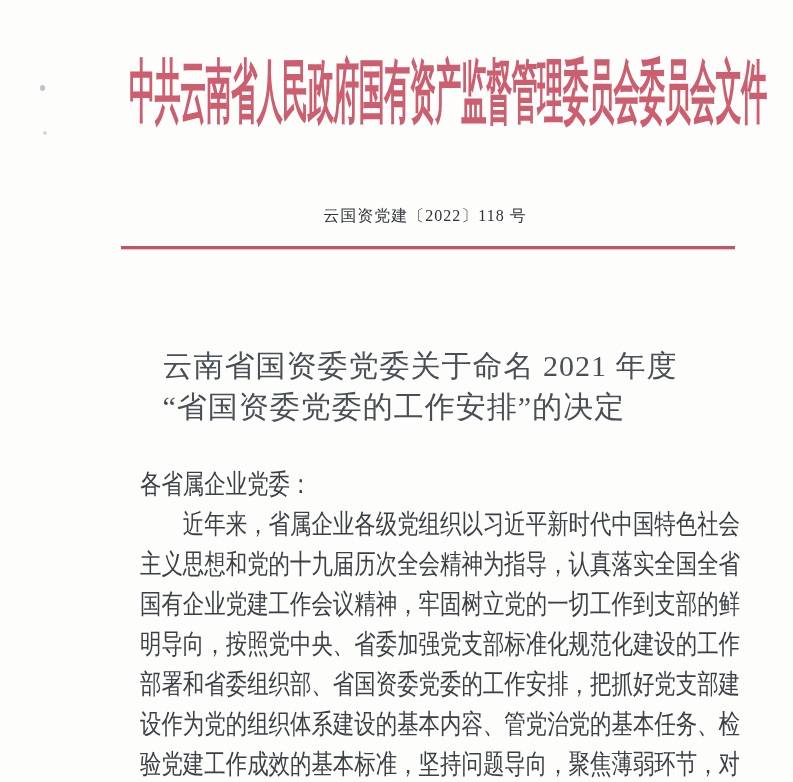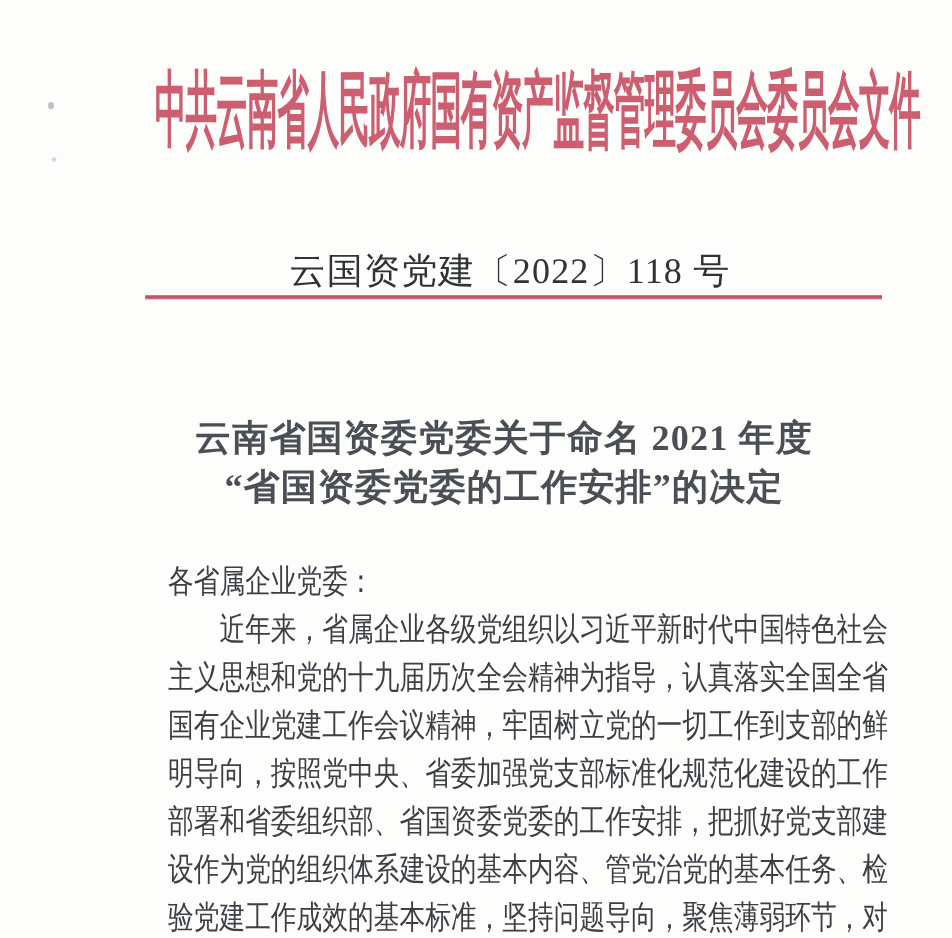--- a/index.html
+++ b/index.html
@@ -18,36 +18,36 @@
   .letterhead-text {
     font-size: 26px; font-weight: bold; white-space: nowrap;
     letter-spacing: -0.5px;
     transform: scaleY(2.65);
     color: var(--header-red, #cc5e6f);
   }
 
   
   .doc-number {
     position: absolute; top: 206px; left: 425px; transform: translateX(-50%);
-    font-size: 30px; letter-spacing: 1px; white-space: nowrap;
+    font-size: 16px; letter-spacing: 1px; white-space: nowrap;
     color: var(--docnum-ink, #2f3337);
   }
 
   
   .red-divider {
     position: absolute; left: 121px; top: 246px; width: 614px; height: 3px;
     background: var(--divider-red, #bf5668);
     box-shadow: 0 1px 1px rgba(191, 86, 104, 0.35);
   }
 
   
   .doc-title {
     position: absolute; left: 420px; top: 345px; transform: translateX(-50%);
-    margin: 0; text-align: center;
-    font-size: 30px; font-weight: bold; line-height: 41px;
+    margin: 0; 
+    font-size: 30px; font-weight: normal; line-height: 41px;
     letter-spacing: 1px; white-space: nowrap;
     color: var(--title-ink, #4a4f55);
   }
   .title-line { display: block; }
 
   
   .doc-body {
     position: absolute; left: 140px; top: 464px; width: 600px;
     color: var(--body-ink, #3c4045);
   }

